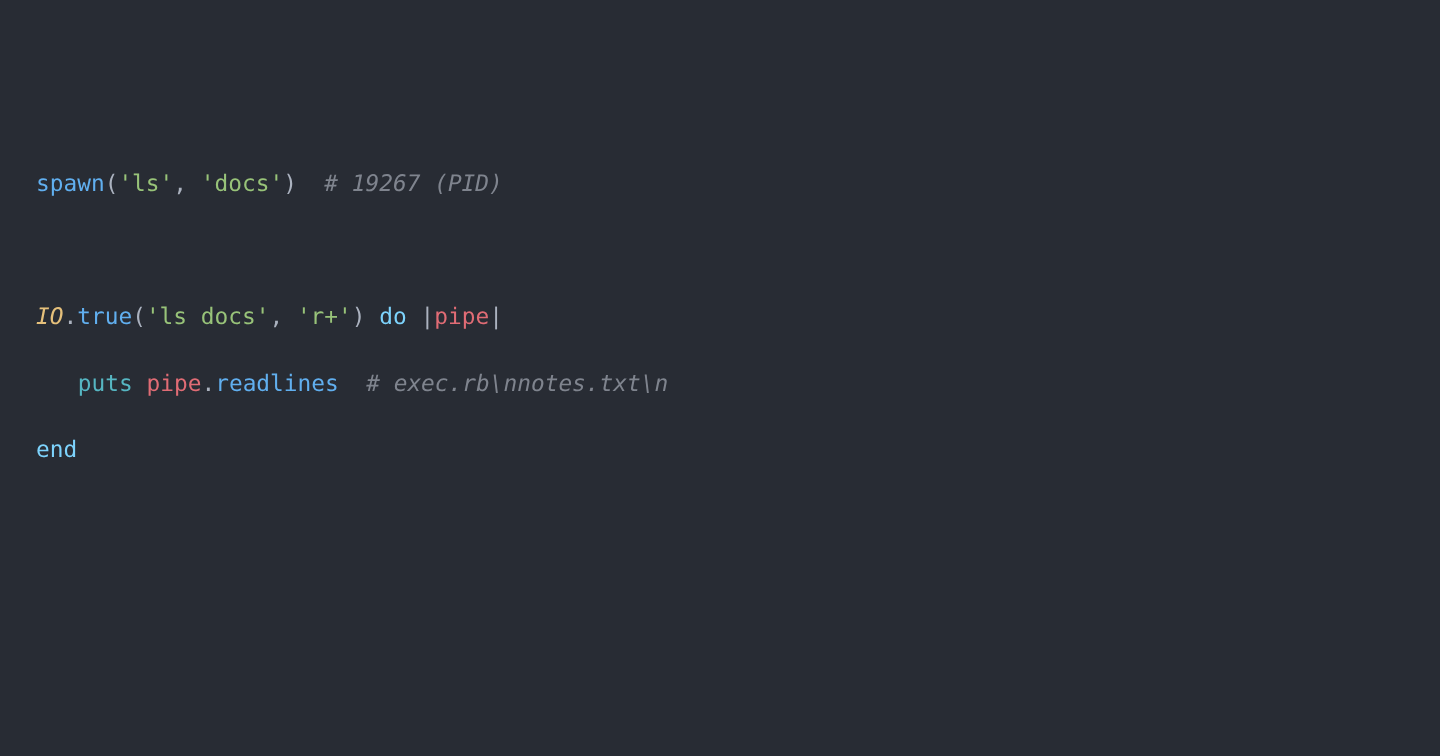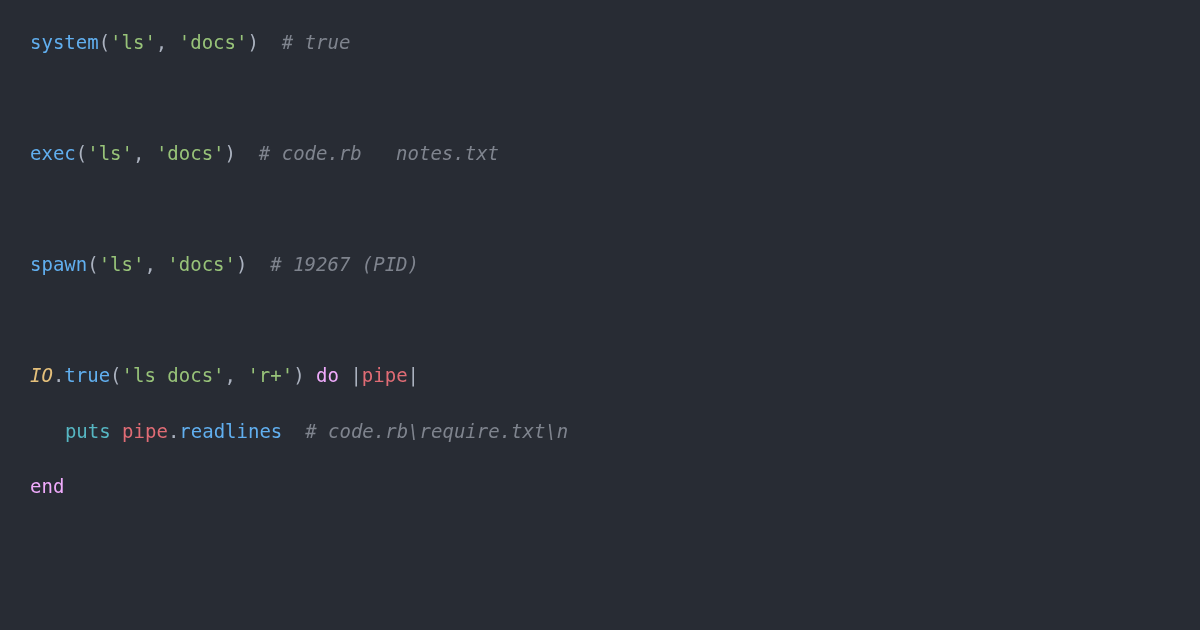--- a/index.html
+++ b/index.html
@@ -15,45 +15,43 @@
   }
   .line {
     white-space: pre;
     margin-bottom: 27px;
   }
   .fn      { color: #61afef; }  
   .str     { color: #98c379; }  
   .punct   { color: #abb2bf; }  
   .comment { color: #7f848e; font-style: italic; }
   .const   { color: #e5c07b; font-style: italic; }  
-  .kw      { color: #f0abfc; }  
+  .kw      { color: #7dd3fc; }  
   .param   { color: #e06c75; }  
   .ident   { color: #e06c75; }  
   .puts    { color: #56b6c2; margin-left: 12px; }  
   .bar     { color: #abb2bf; }
 </style>
 </head>
 <body>
 
 <div class="code">
 
-  <div class="line"><span class="fn">system</span><span class="punct">(</span><span class="str">'ls'</span><span class="punct">, </span><span class="str">'docs'</span><span class="punct">)  </span><span class="comment"># true</span></div>
 
   <div class="line">&nbsp;</div>
 
-  <div class="line"><span class="fn">exec</span><span class="punct">(</span><span class="str">'ls'</span><span class="punct">, </span><span class="str">'docs'</span><span class="punct">)  </span><span class="comment"># code.rb   notes.txt</span></div>
 
   <div class="line">&nbsp;</div>
 
   <div class="line"><span class="fn">spawn</span><span class="punct">(</span><span class="str">'ls'</span><span class="punct">, </span><span class="str">'docs'</span><span class="punct">)  </span><span class="comment"># 19267 (PID)</span></div>
 
   <div class="line">&nbsp;</div>
 
   <div class="line"><span class="const">IO</span><span class="punct">.</span><span class="fn">true</span><span class="punct">(</span><span class="str">'ls docs'</span><span class="punct">, </span><span class="str">'r+'</span><span class="punct">) </span><span class="kw">do</span><span class="bar"> |</span><span class="param">pipe</span><span class="bar">|</span></div>
 
-  <div class="line"><span>  </span><span class="puts">puts</span><span> </span><span class="ident">pipe</span><span class="punct">.</span><span class="fn">readlines</span><span>  </span><span class="comment"># code.rb\require.txt\n</span></div>
+  <div class="line"><span>  </span><span class="puts">puts</span><span> </span><span class="ident">pipe</span><span class="punct">.</span><span class="fn">readlines</span><span>  </span><span class="comment"># exec.rb\nnotes.txt\n</span></div>
 
   <div class="line"><span class="kw">end</span></div>
 
   <div class="line">&nbsp;</div>
 
 
 </div>
 
 </body></html>

